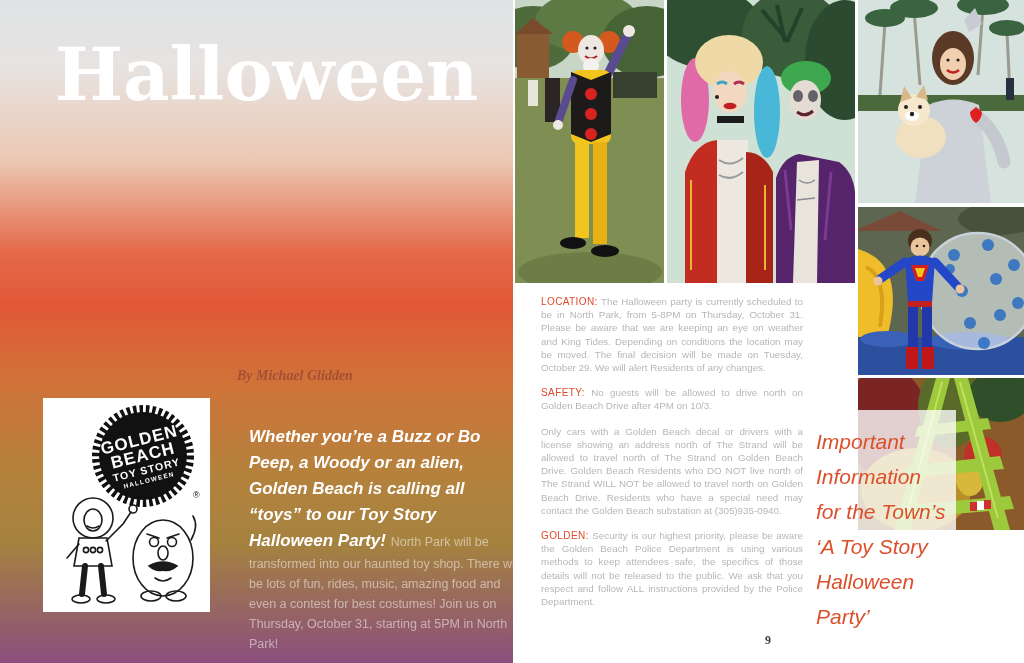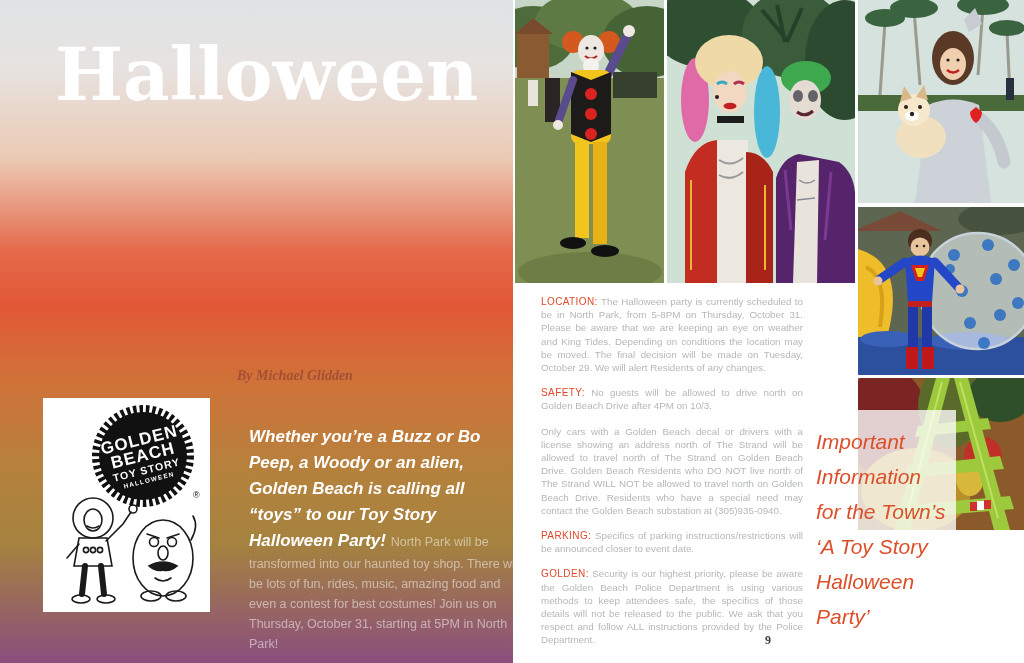--- a/index.html
+++ b/index.html
@@ -308,22 +308,20 @@
 
   <div class="text-col">
     <p class="sec"><strong class="hdr">LOCATION:</strong>
       <span>The Halloween party is currently scheduled to be in North Park, from 5-8PM on Thursday, October 31. Please be aware that we are keeping an eye on weather and King Tides.  Depending on conditions the location may be moved. The final decision will be made on Tuesday, October 29.  We will alert Residents of any changes.</span></p>
 
 
     <p class="sec"><strong class="hdr">SAFETY:</strong>
       <span>No guests will be allowed to drive north on Golden Beach Drive after 4PM on 10/3.</span>
       <span class="cont" style="display:block">Only cars with a Golden Beach decal or drivers with a license showing an address north of The Strand will be allowed to travel north of The Strand on Golden Beach Drive.  Golden Beach Residents who DO NOT live north of The Strand WILL NOT be allowed to travel north on Golden Beach Drive.  Residents who have a special need may contact the Golden Beach substation at (305)935-0940.</span></p>
 
-    <p class="sec"><strong class="hdr">PARKING:</strong>
-      <span>Specifics of parking instructions/restrictions will be announced closer to event date.</span></p>
 
     <p class="sec"><strong class="hdr">GOLDEN:</strong>
       <span>Security is our highest priority, please be aware the Golden Beach Police Department is using various methods to keep attendees safe, the specifics of those details will not be released to the public. We ask that you respect and follow ALL instructions provided by the Police Department.</span></p>
   </div>
 
   <div class="info-box">Important
 Information
 for the Town’s
 ‘A Toy Story
 Halloween

